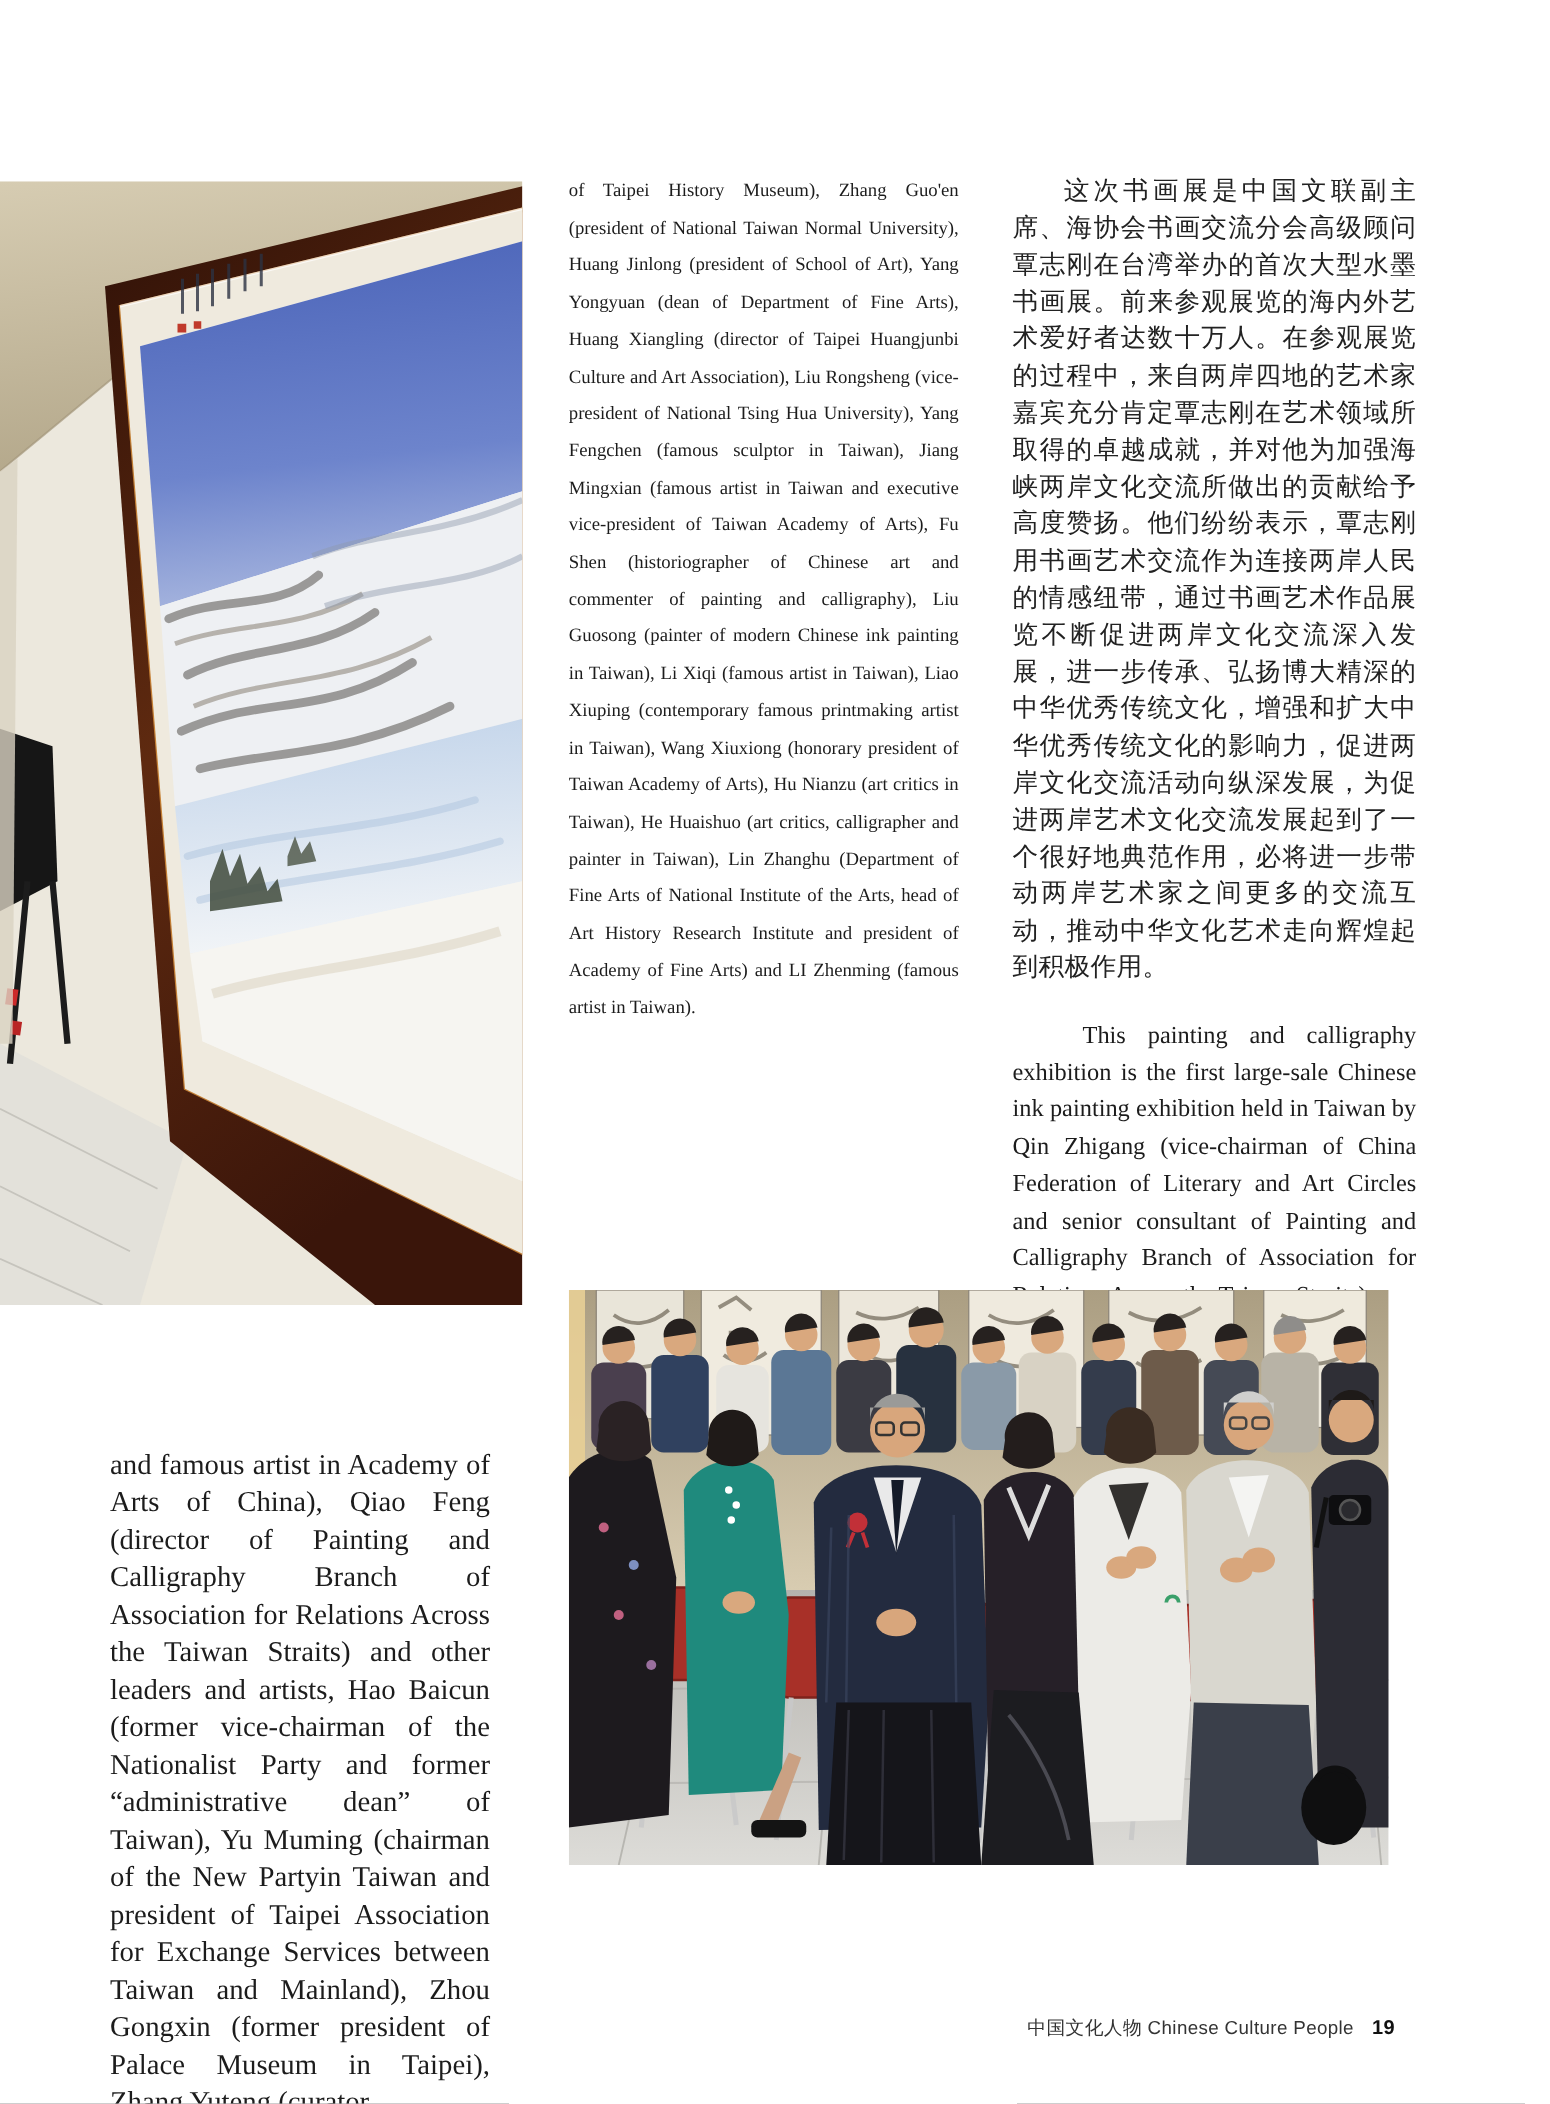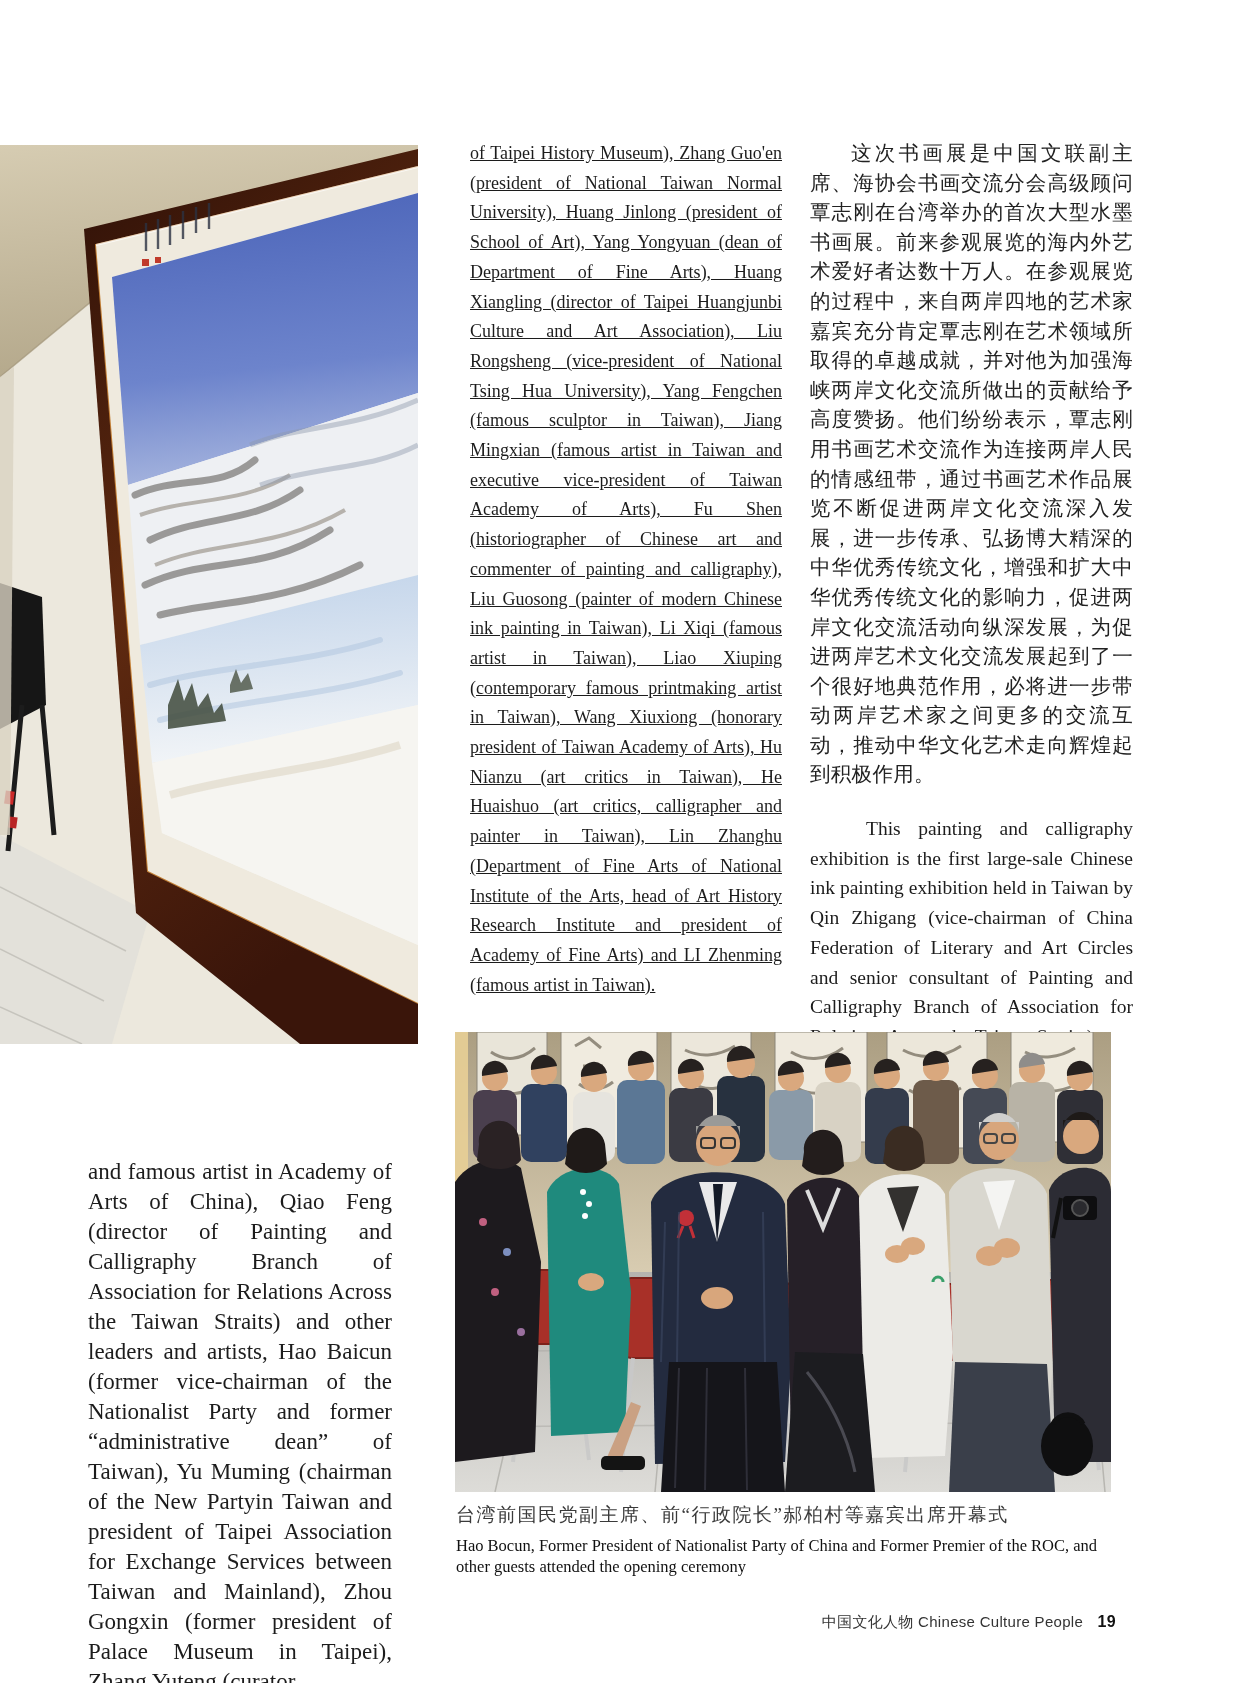--- a/index.html
+++ b/index.html
@@ -9,22 +9,22 @@
     background:#ffffff;
     margin:0 auto;
     overflow:hidden;
     font-family:"Liberation Serif", serif;
     color:#1c1c1c;
   }
   .photo{position:absolute;overflow:hidden;}
   .photo svg{display:block;}
   .col{position:absolute;text-align:justify;}
   .col-middle{
-    left:470px;top:139px;width:312px;
-    font-size:18px;line-height:29.7px;text-decoration:underline;
+    left:455px;top:139px;width:312px;
+    font-size:15px;line-height:29.7px;
   }
   .col-right{left:790px;top:139px;width:323px;margin-left:20px;}
   .cn-par{
     font-size:20.5px;line-height:29.6px;
     text-indent:2em;text-align:justify;
     letter-spacing:.3px;
     color:#222;
   }
   .en-par2{
     margin-top:24px;
@@ -326,24 +326,20 @@
 
       <path d="M150,430 l26,-60 10,4 -22,60 z" fill="#caa183"></path>
       <rect x="146" y="424" width="44" height="14" rx="5" fill="#141414"></rect>
     </svg>
   </div>
 
   <div class="col col-bottom-left">
     <p style="margin:0">and famous artist in Academy of Arts of China), Qiao Feng (director of Painting and Calligraphy Branch of Association for Relations Across the Taiwan Straits) and other leaders and artists, Hao Baicun (former vice-chairman of the Nationalist Party and former “administrative dean” of Taiwan), Yu Muming (chairman of the New Partyin Taiwan and president of Taipei Association for Exchange Services between Taiwan and Mainland), Zhou Gongxin (former president of Palace Museum in Taipei), Zhang Yuteng (curator</p>
   </div>
 
-  <div class="caption">
-    <div class="caption-cn">台湾前国民党副主席、前“行政院长”郝柏村等嘉宾出席开幕式</div>
-    <div class="caption-en">Hao Bocun, Former President of Nationalist Party of China and Former Premier of the ROC, and other guests attended the opening ceremony</div>
-  </div>
 
   <div class="footer">
     <span>中国文化人物</span>
     <span> </span>
     <span>Chinese Culture People</span>
     <span class="pageno">19</span>
   </div>
 
 </div>
 

